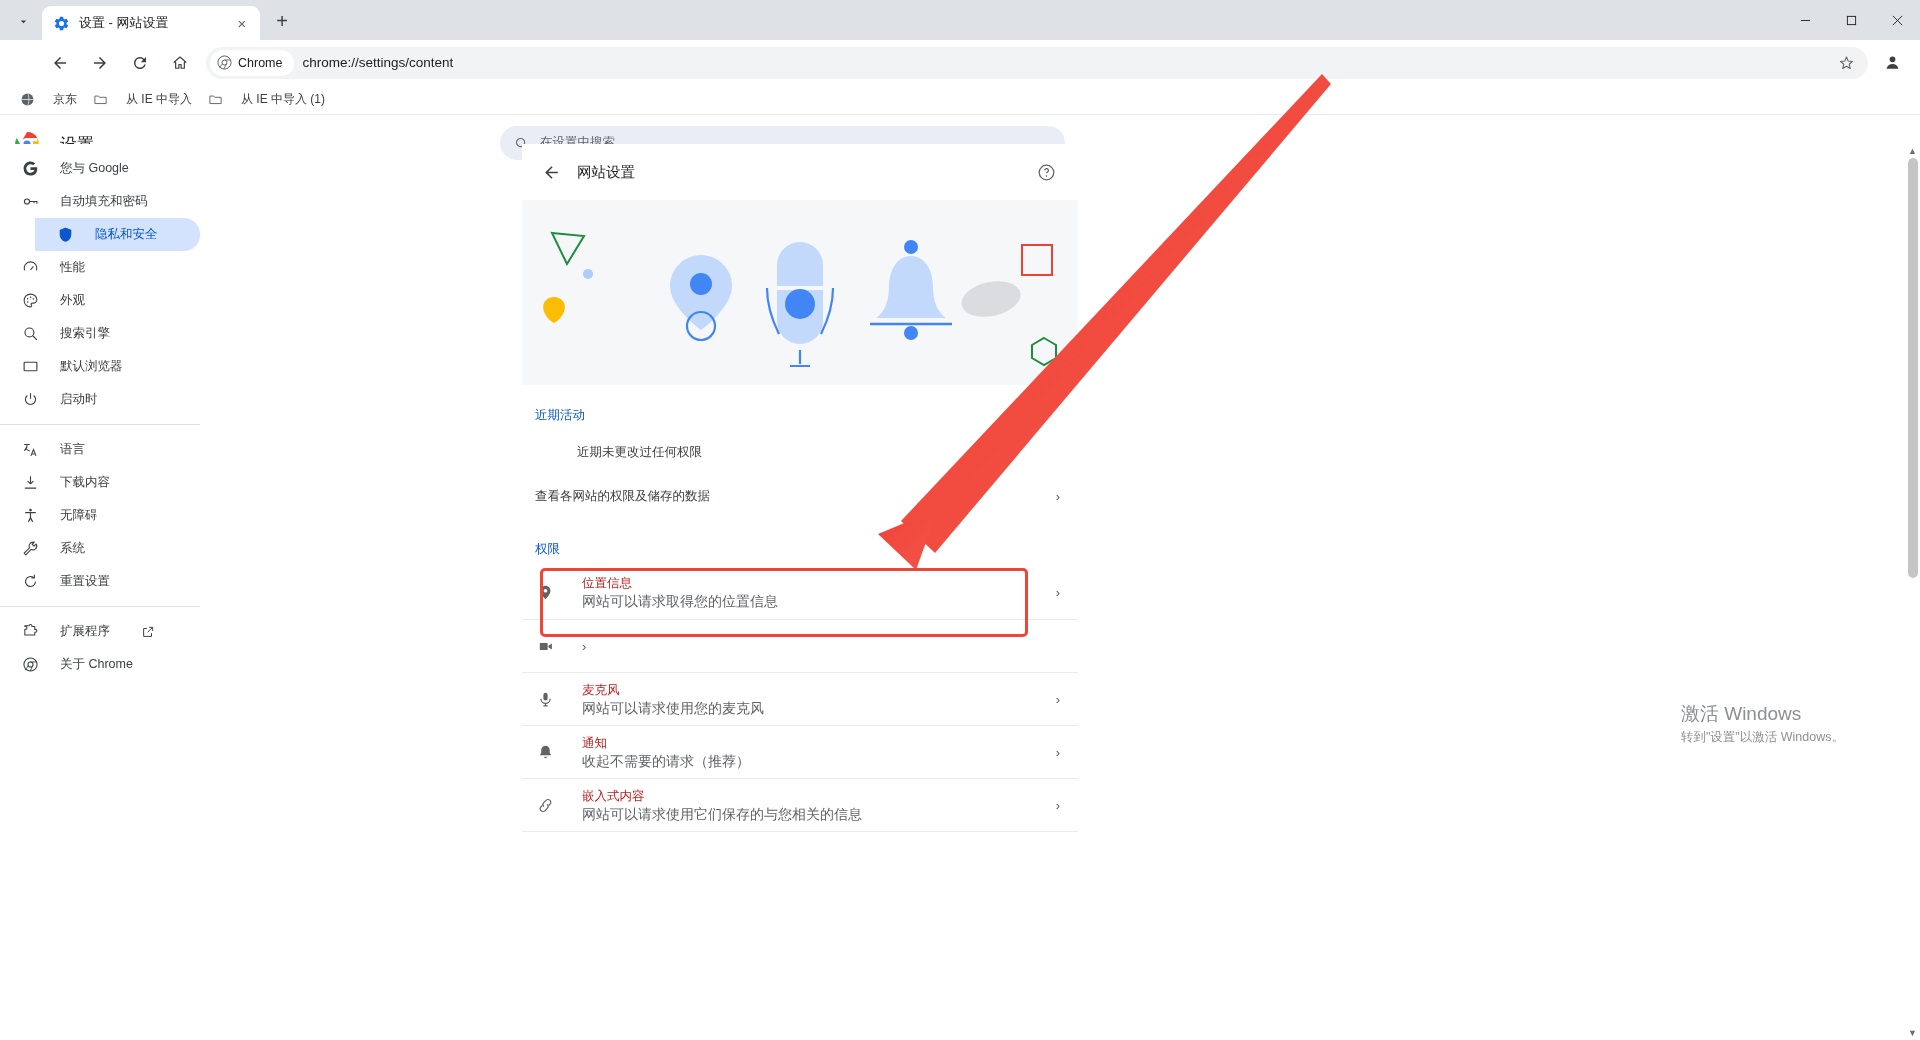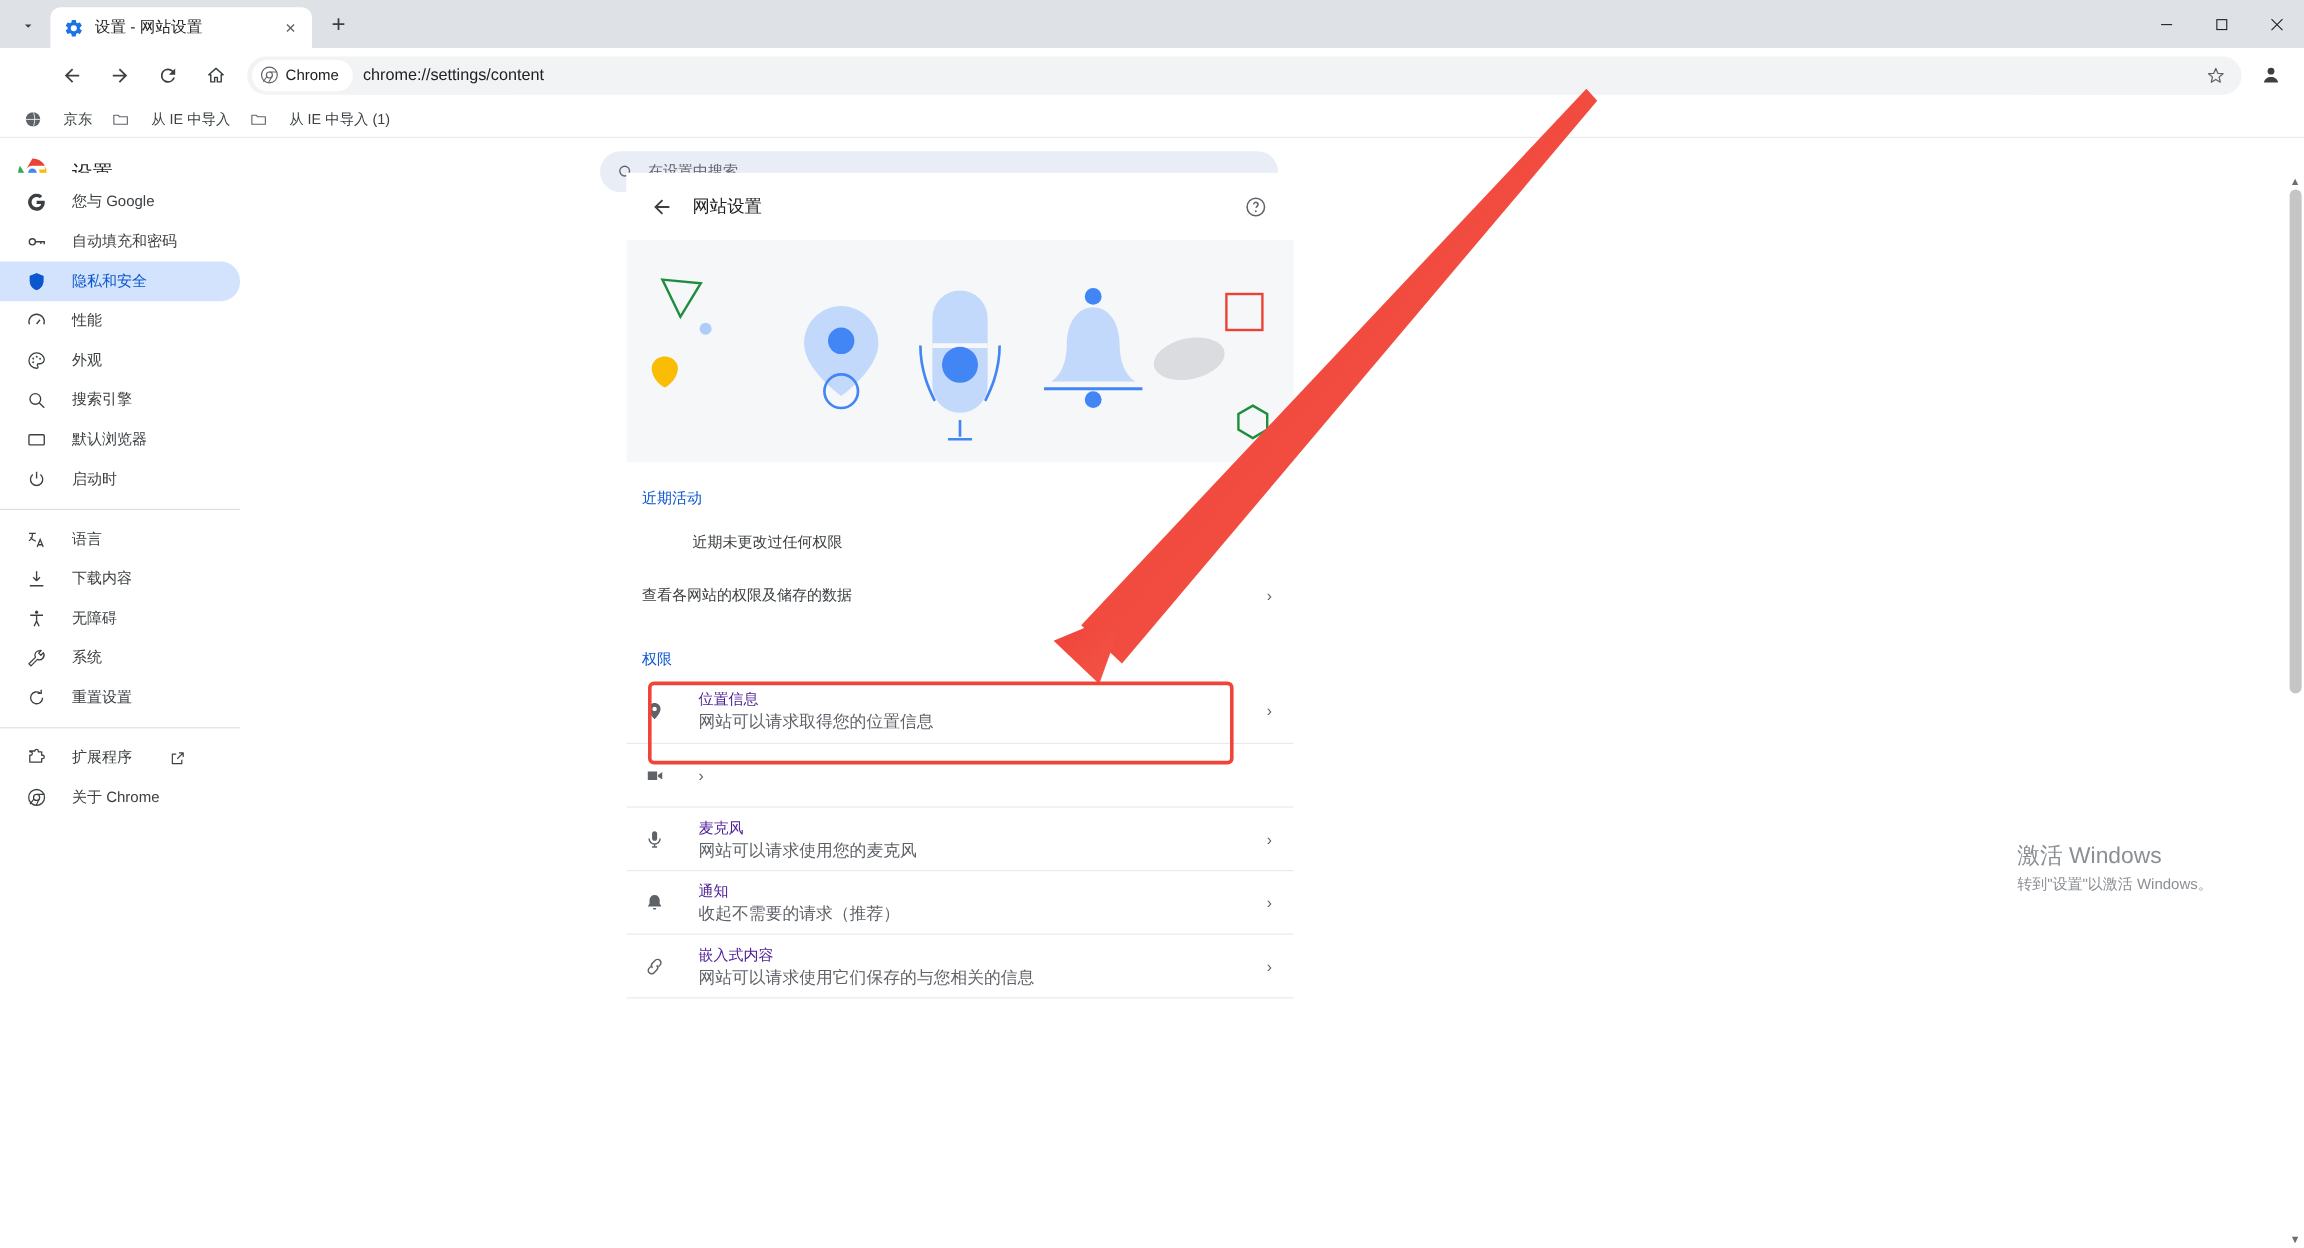--- a/index.html
+++ b/index.html
@@ -85,34 +85,34 @@
   }
   .settings-logo { width: 26px; height: 26px; margin-left: 14px; }
   .settings-title { font-size: 17px; color: #202124; margin-left: 20px; }
   .settings-search {
     position: absolute; left: 500px; top: 10px; width: 565px; height: 34px;
     background: #e9eef6; border-radius: 17px; display: flex; align-items: center;
     padding-left: 14px; gap: 11px;
   }
   .settings-search input {
     border: none; background: transparent; outline: none; flex: 1;
-    font-size: 12.5px; color: #202124; font-family: Liberation Serif, serif;
+    font-size: 12.5px; color: #202124; font-family: Liberation Mono, monospace;
   }
   .settings-search input::placeholder { color: #5f6368; }
 
   .sidebar {
     position: absolute; top: 144px; left: 0; width: 500px; height: 896px;
     background: #ffffff; padding-top: 8px; overflow: hidden;
   }
   .nav-item {
     display: flex; align-items: center; height: 33px; padding-left: 20px;
     gap: 20px; color: #3c4043; font-size: 12.5px; border-radius: 0 16px 16px 0;
     margin-right: 300px;
   }
-  .nav-item.active { background: #d3e3fd; color: #0b57d0; font-weight: 500; }
+  .nav-item.active { background: #d3e3fd; color: #0b57d0; font-weight: 500; margin-left: 35px; }
   .nav-item .ni-icon {
     width: 20px; height: 20px; flex: 0 0 20px; display: flex;
     align-items: center; justify-content: center;
   }
   .nav-sep { height: 1px; background: #e0e0e0; margin: 8px 0 8px 0; width: 200px; }
   .ni-ext { margin-left: 8px; }
 
   .content {
     position: absolute; top: 144px; left: 522px; width: 1404px; height: 896px;
     background: #ffffff; overflow: hidden;
@@ -145,21 +145,21 @@
   .perm-row {
     display: flex; align-items: center; min-height: 53px;
     padding: 6px 18px 6px 13px; border-top: 1px solid #e8eaed;
   }
   .perm-row.first { border-top: none; }
   .perm-icon {
     width: 20px; height: 20px; flex: 0 0 20px; margin-right: 27px;
     display: flex; align-items: center; justify-content: center; color: #5f6368;
   }
   .perm-text { flex: 1; }
-  .perm-title { font-size: 12.5px; color: #4c1d95; line-height: 17px; }
+  .perm-title { font-size: 12.5px; color: #b91c1c; line-height: 17px; }
   .perm-desc { font-size: 14px; color: #5f6368; line-height: 17px; margin-top: 1px; }
   .perm-chev { color: #5f6368; font-size: 13px; }
 
   
   .highlight-box {
     position: absolute; left: 540px; top: 568px; width: 488px; height: 69px;
     border: 3px solid #f04438; border-radius: 5px; pointer-events: none; z-index: 40;
   }
   .anno-arrow { position: absolute; left: 0; top: 0; width: 1920px; height: 1040px; z-index: 39; pointer-events: none; }
 

